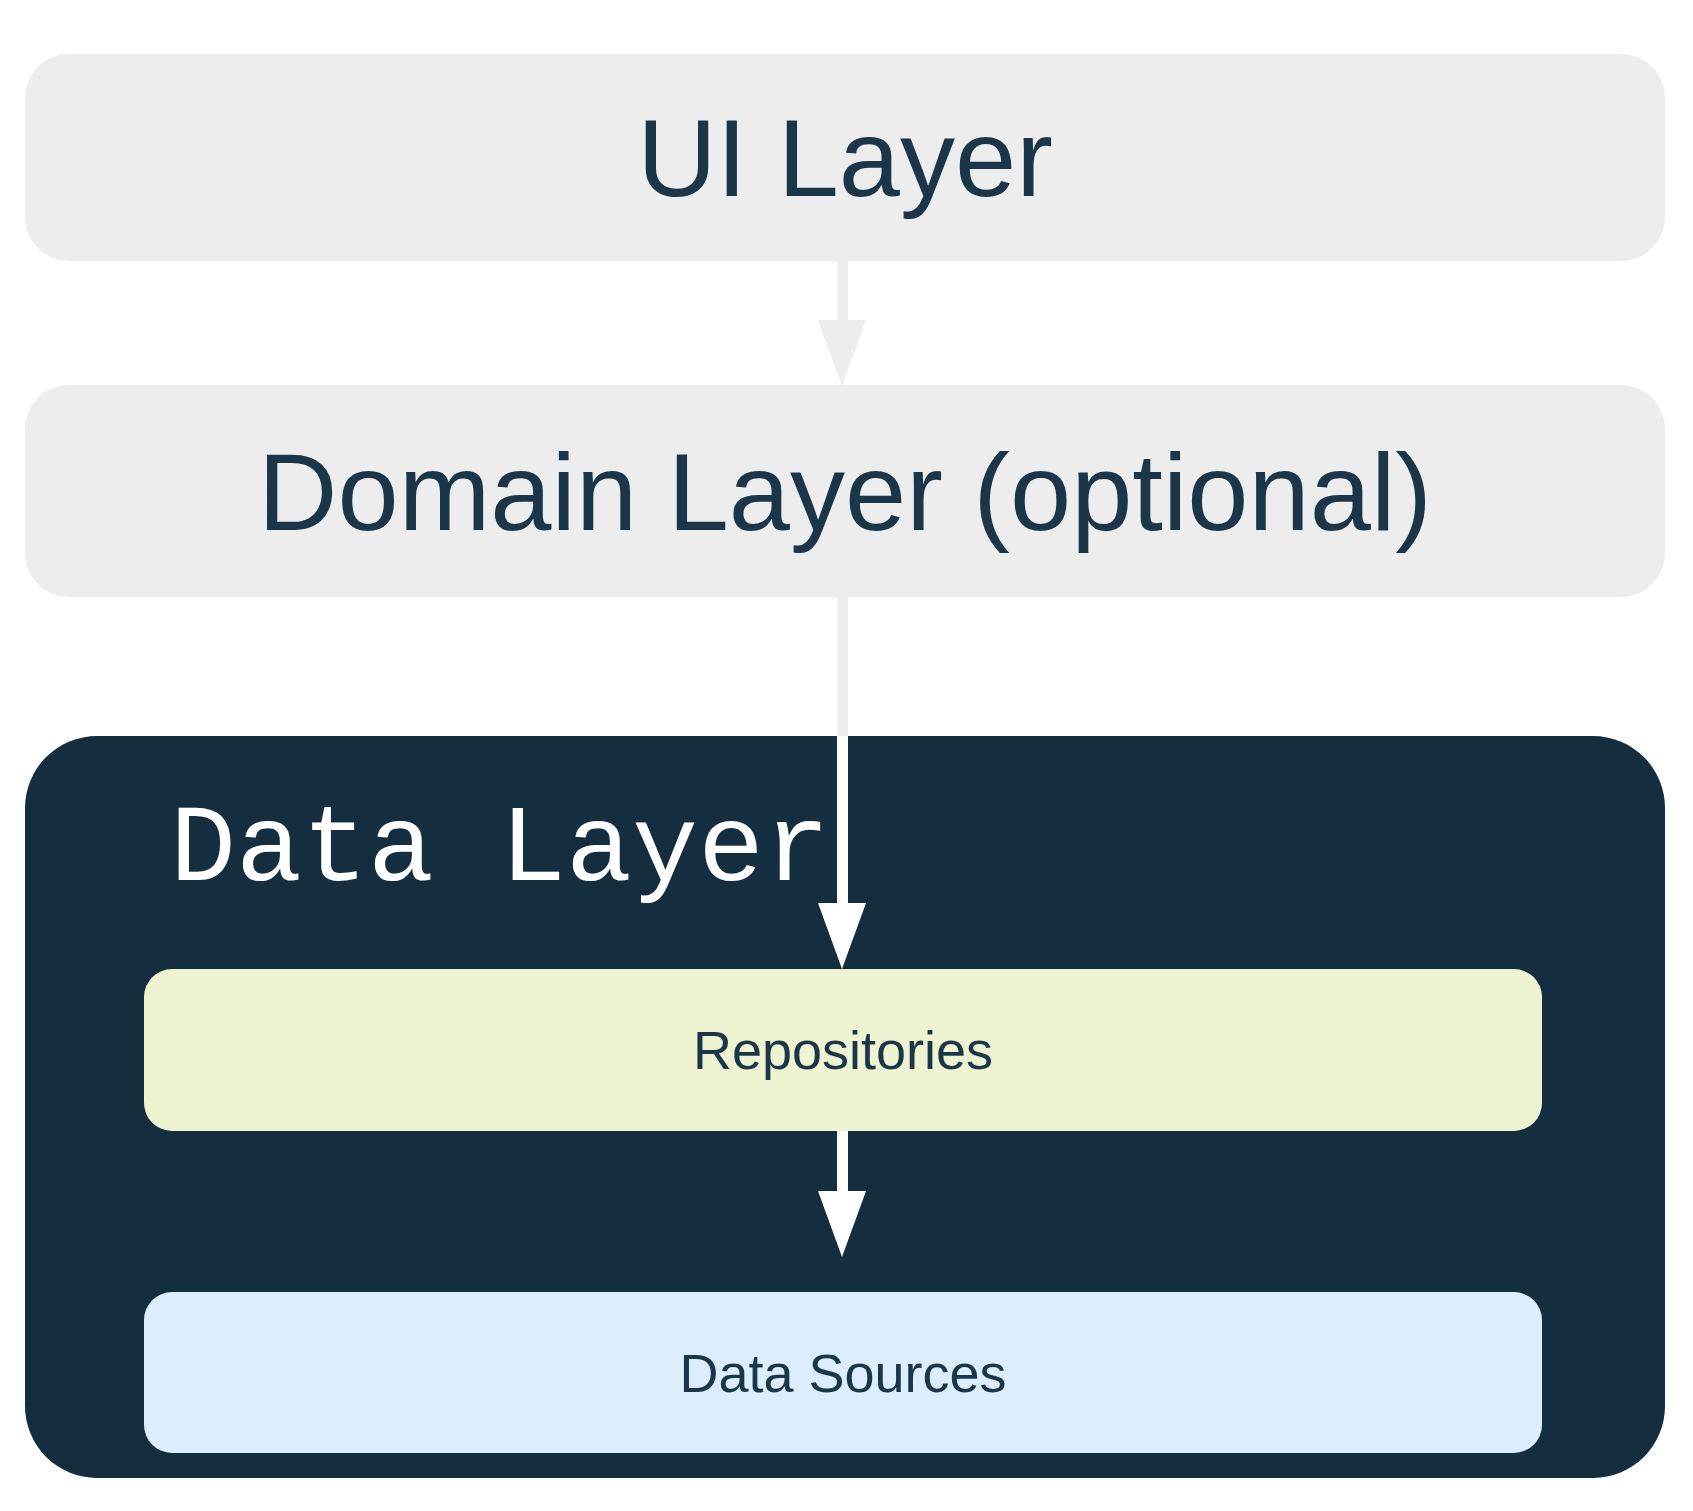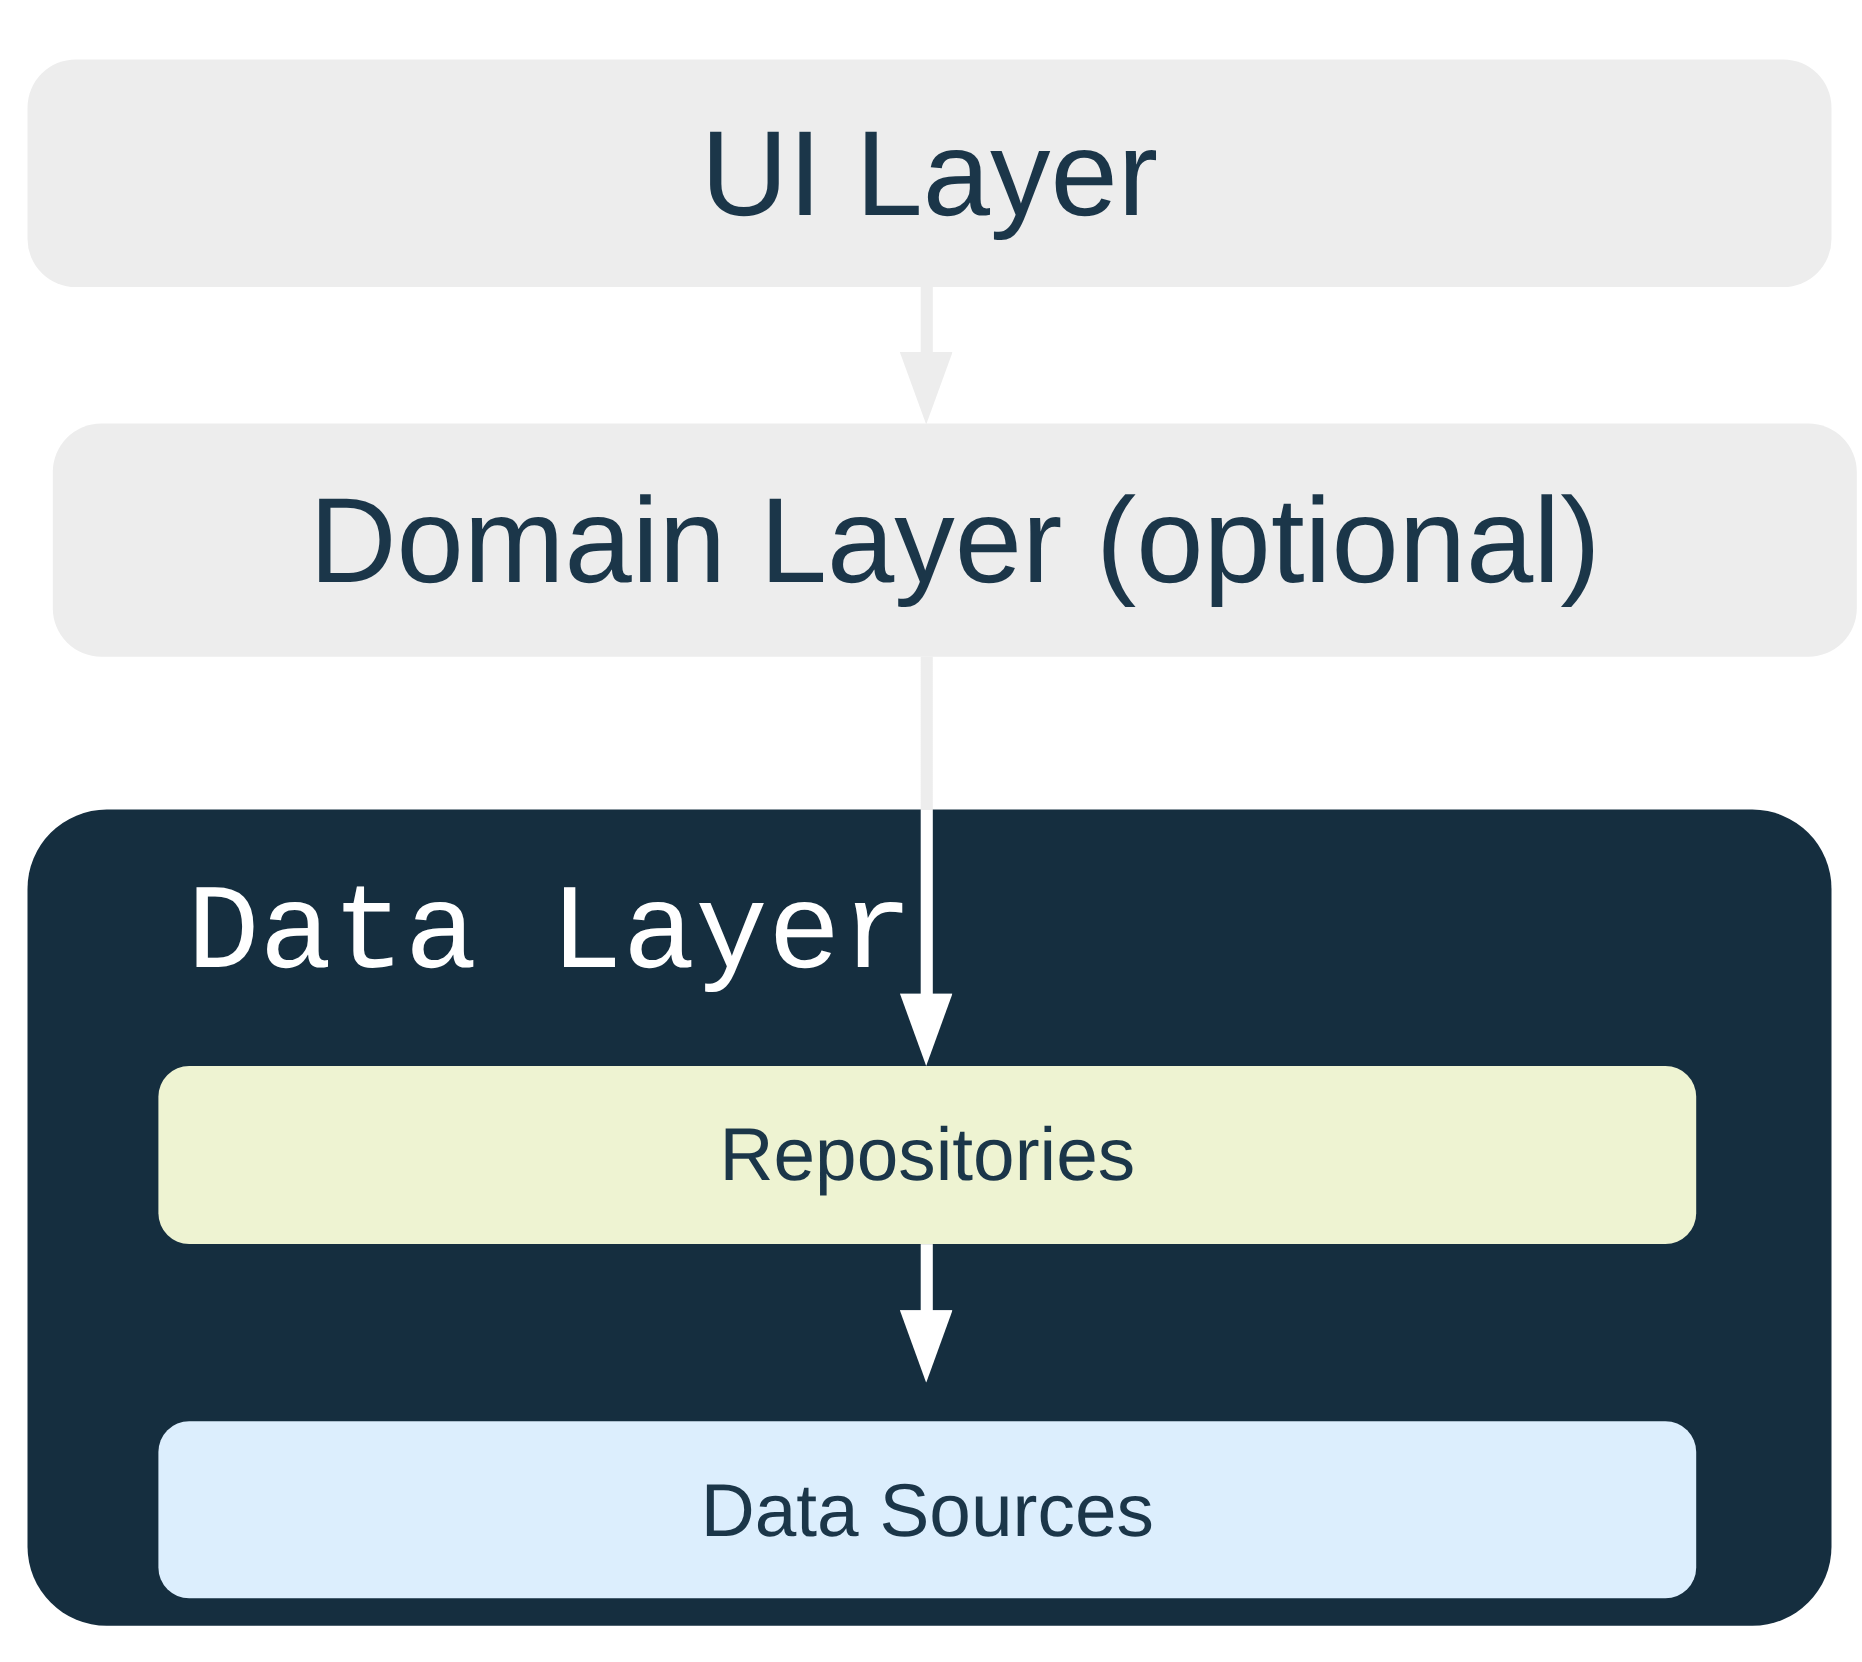--- a/index.html
+++ b/index.html
@@ -23,21 +23,21 @@
     justify-content: center;
   }
   .gray-layer {
     left: 25px;
     width: 1640px;
     height: 207px;
     border-radius: 44px;
     background: #EDEDED;
   }
   #ui-box { top: 54px; }
-  #domain-box { top: 385px; height: 212px; margin-left: 23px; }
+  #domain-box { top: 385px; height: 212px; }
   .layer-title {
     font-size: 110px;
     font-weight: 400;
     color: #1B3649;
     white-space: nowrap;
   }
   #data-box {
     left: 25px;
     top: 736px;
     width: 1640px;
@@ -55,21 +55,21 @@
     font-size: 110px;
     font-weight: 400;
     color: #FFFFFF;
     white-space: nowrap;
     font-family: Liberation Mono, monospace;
   }
   .inner-box {
     left: 144px;
     width: 1398px;
     border-radius: 28px;
-    font-size: 68px;
+    font-size: 54px;
     font-weight: 400;
     color: #1B3649;
     white-space: nowrap;
   }
   #repositories-box { top: 969px; height: 162px; background: #EEF3D2; }
   #data-sources-box { top: 1292px; height: 161px; background: #DCEEFD; }
 
   .arrow {
     position: absolute;
     left: 818px;

